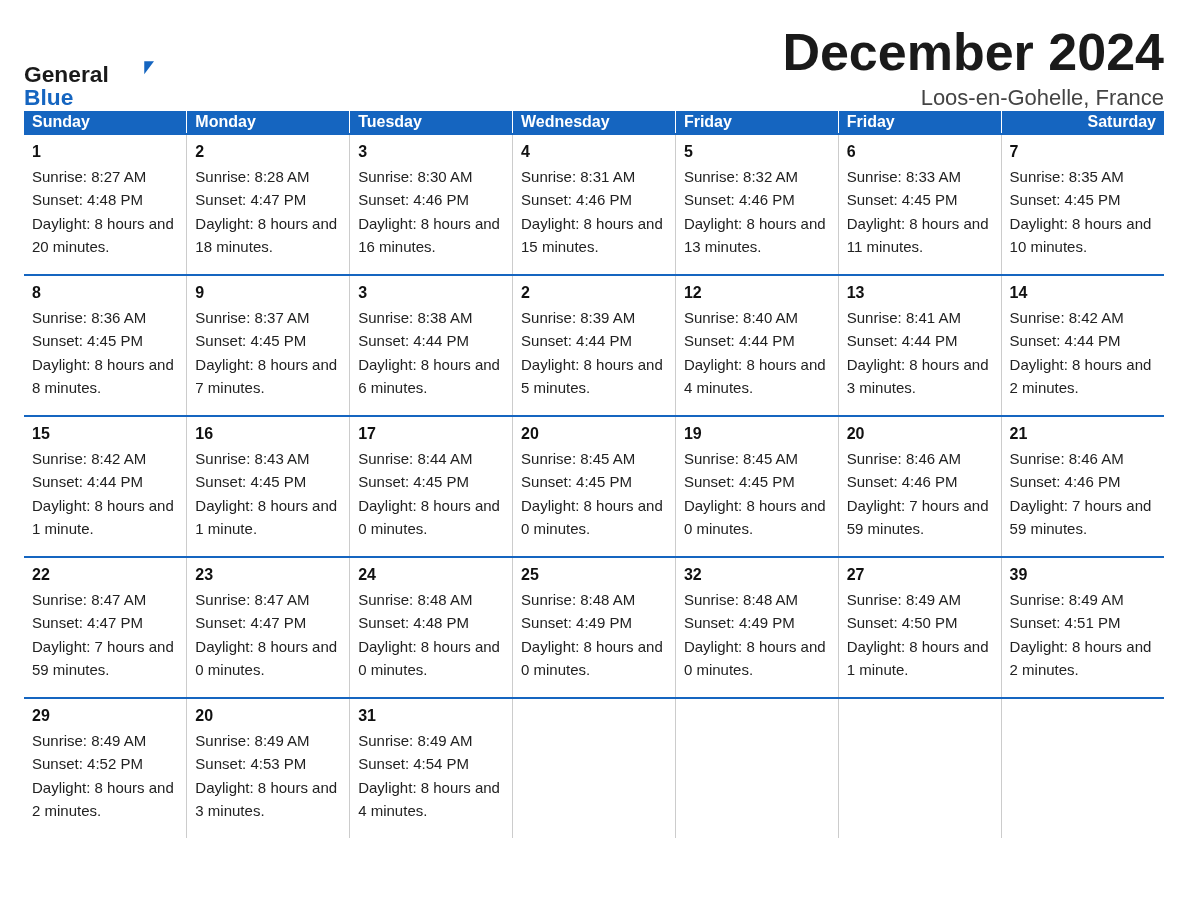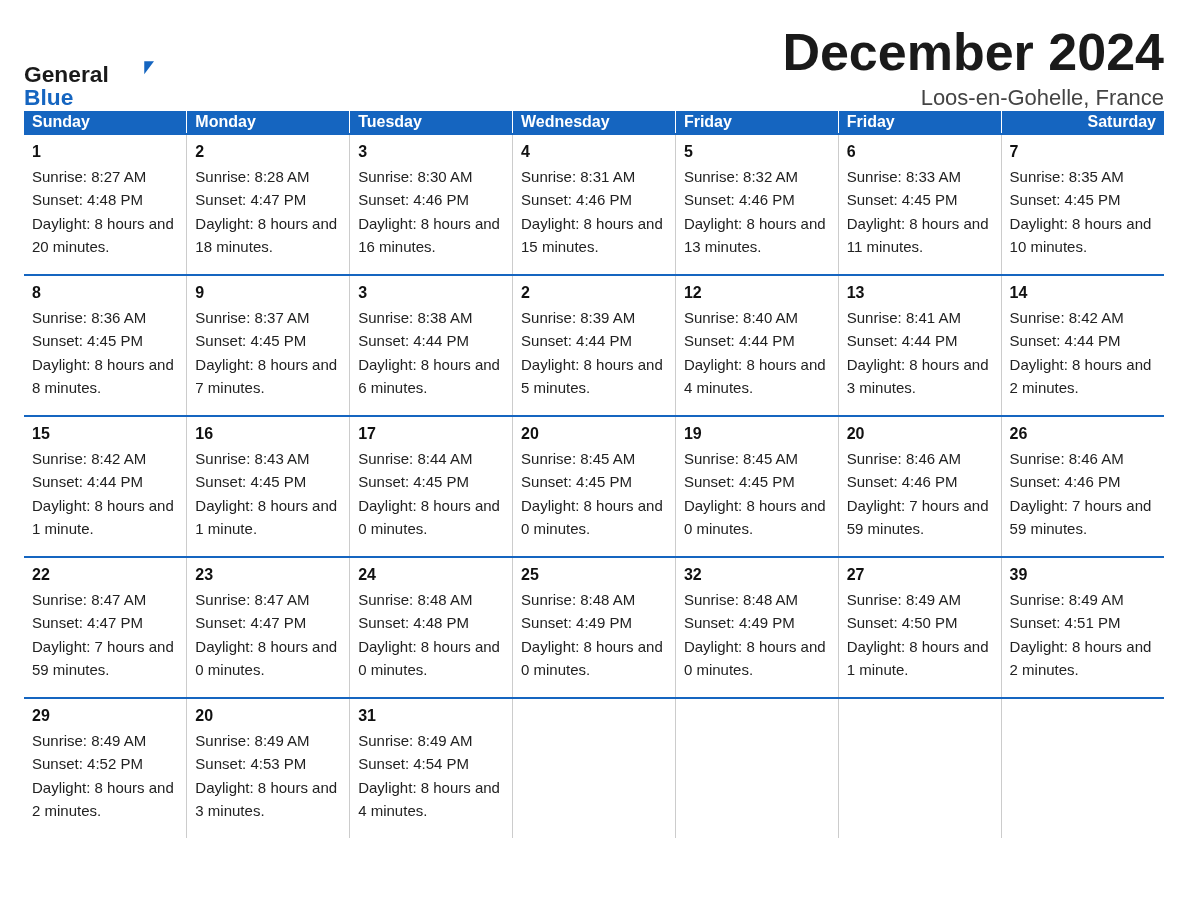--- a/index.html
+++ b/index.html
@@ -194,21 +194,21 @@
         </td>
         <td>
           <span class="day-num">19</span>
           <div class="day-info">Sunrise: 8:45 AM<br>Sunset: 4:45 PM<br>Daylight: 8 hours and 0 minutes.</div>
         </td>
         <td>
           <span class="day-num">20</span>
           <div class="day-info">Sunrise: 8:46 AM<br>Sunset: 4:46 PM<br>Daylight: 7 hours and 59 minutes.</div>
         </td>
         <td>
-          <span class="day-num">26</span>
+          <span class="day-num">21</span>
           <div class="day-info">Sunrise: 8:46 AM<br>Sunset: 4:46 PM<br>Daylight: 7 hours and 59 minutes.</div>
         </td>
       </tr>
       <tr>
         <td>
           <span class="day-num">22</span>
           <div class="day-info">Sunrise: 8:47 AM<br>Sunset: 4:47 PM<br>Daylight: 7 hours and 59 minutes.</div>
         </td>
         <td>
           <span class="day-num">23</span>

